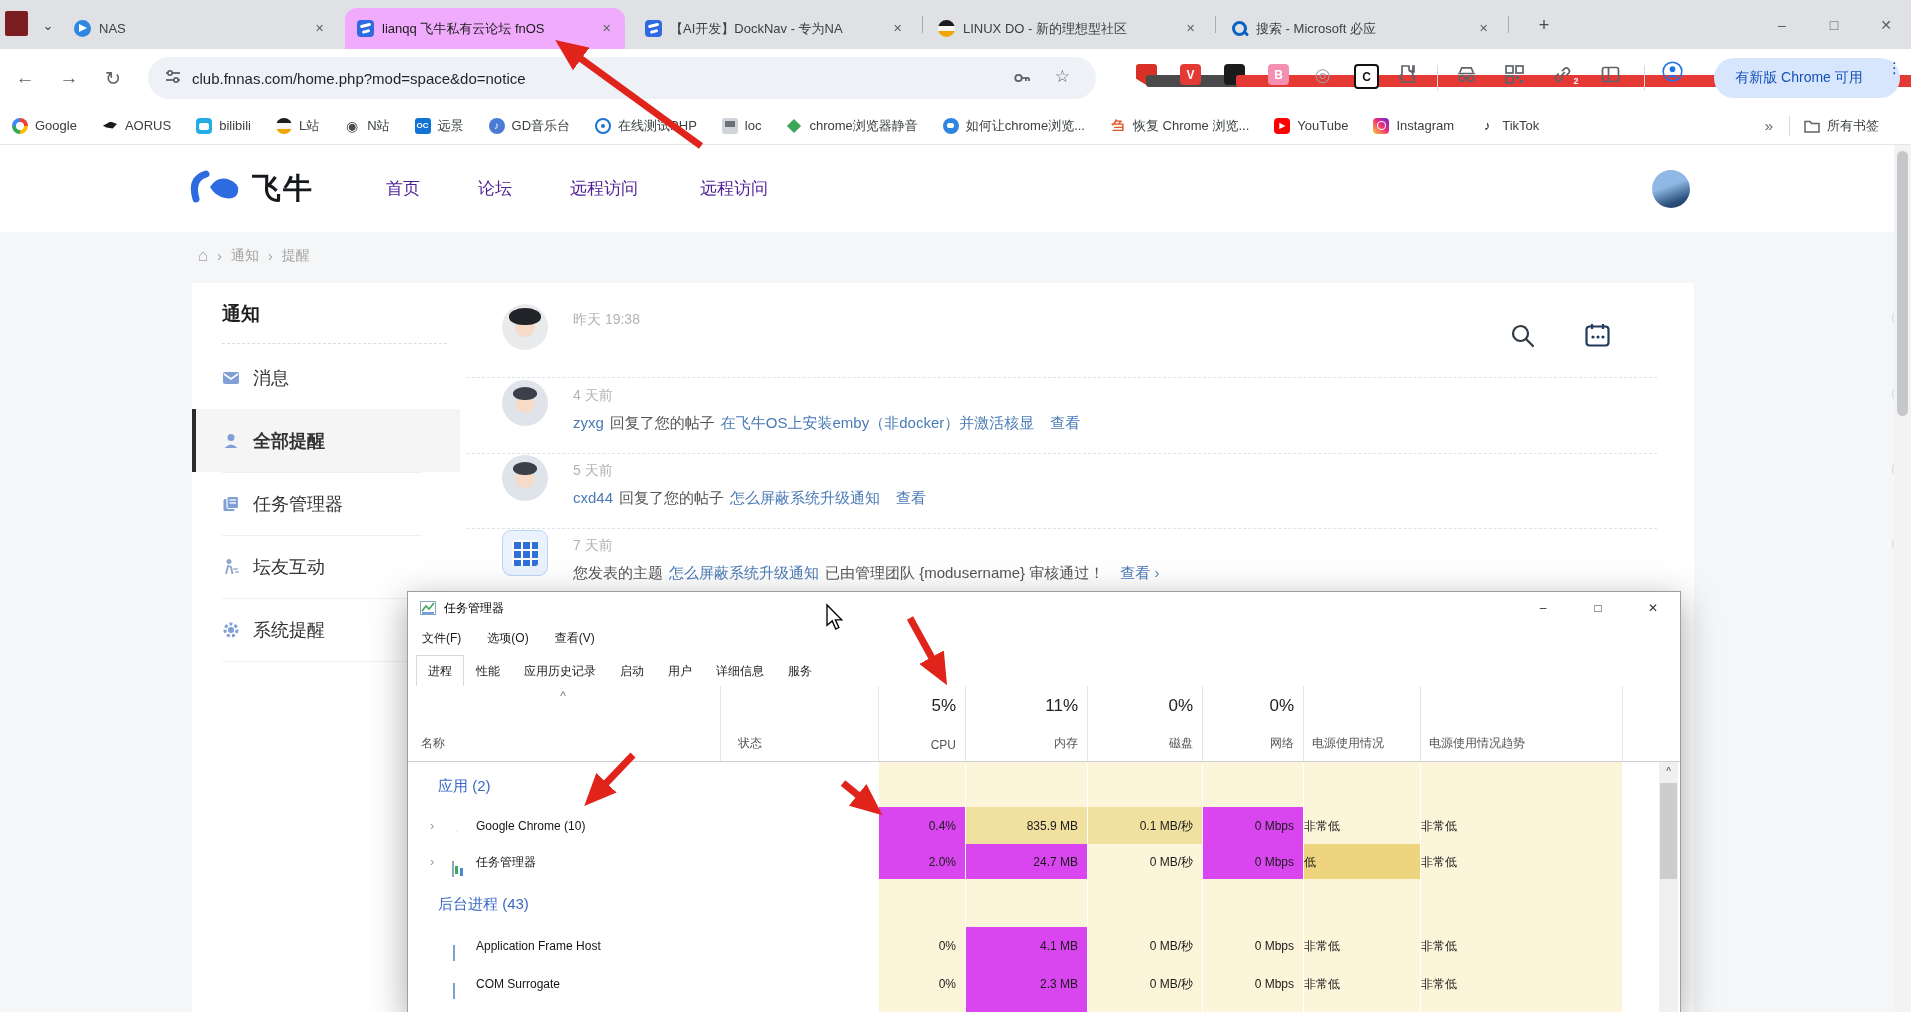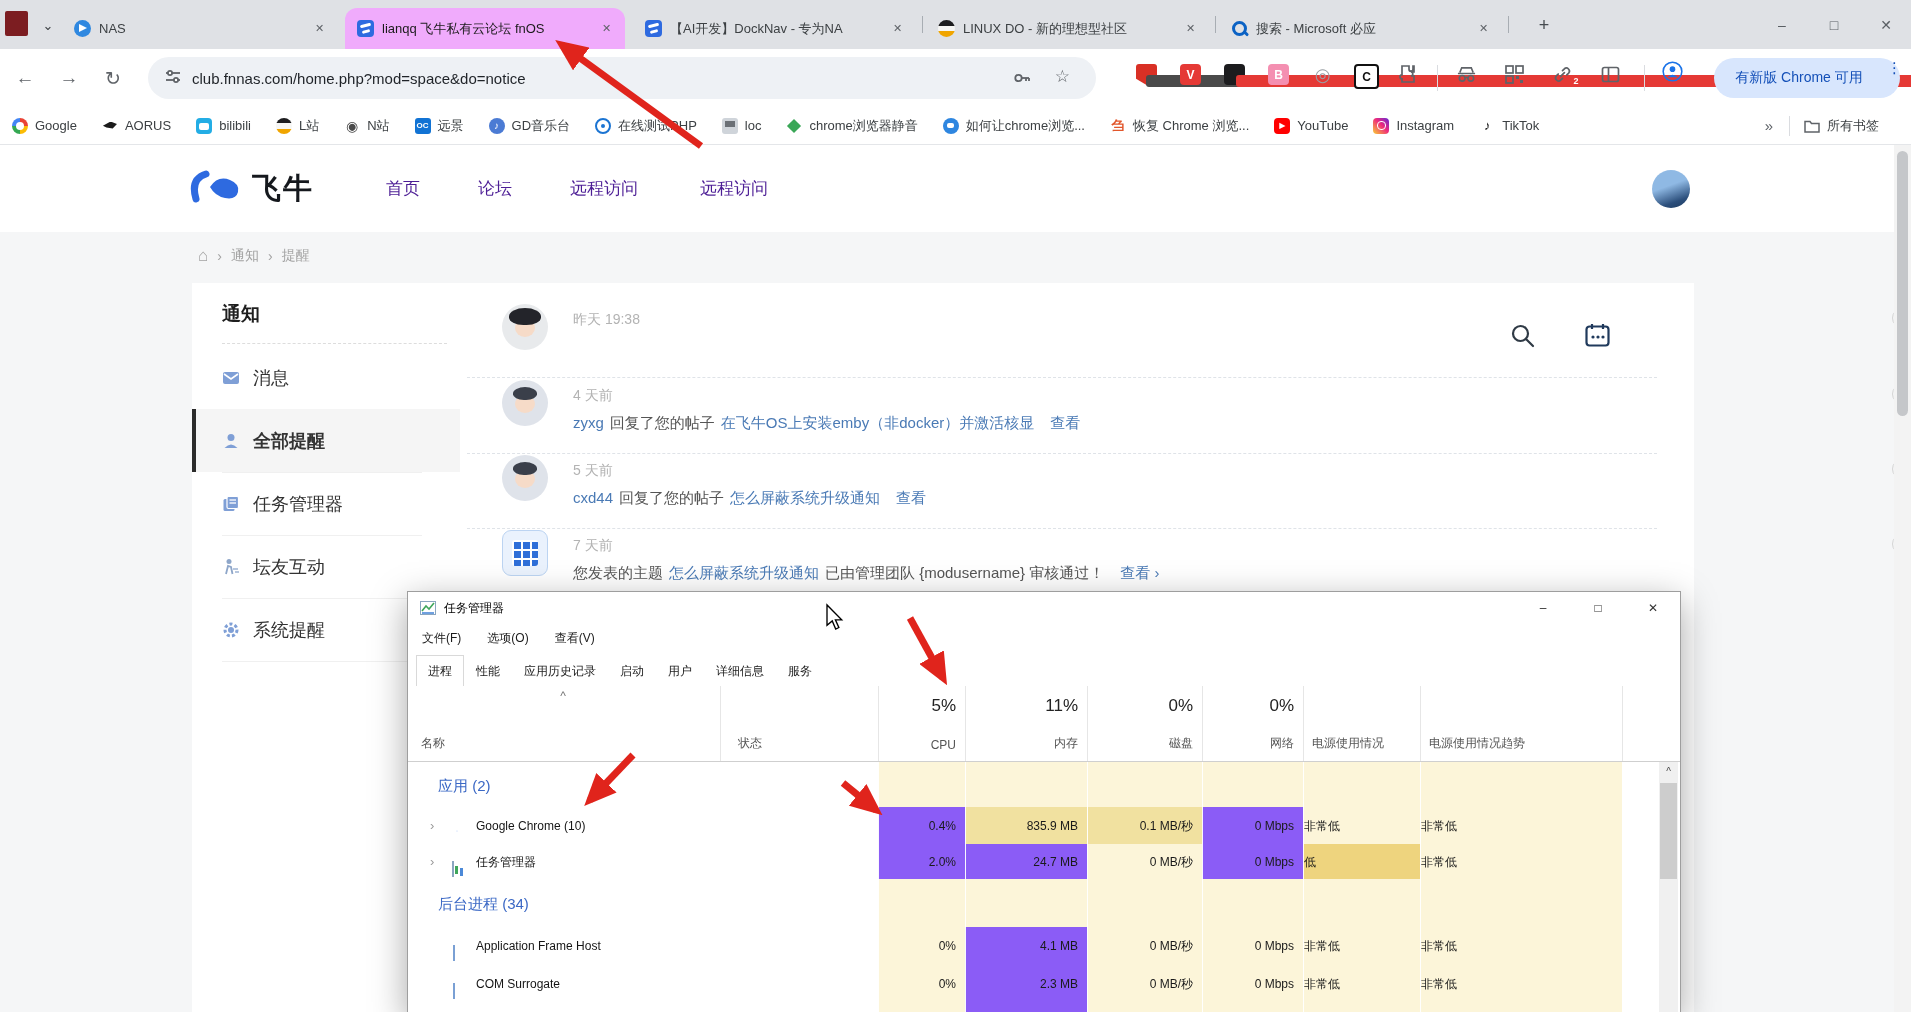--- a/index.html
+++ b/index.html
@@ -104,21 +104,21 @@
   .hsep{position:absolute;top:0;bottom:0;width:1px;background:#e6e6e6}
   .tm-header .caret{position:absolute;left:140px;top:3px;width:30px;text-align:center;color:#777;font-size:12px}
   .tot{position:absolute;top:10px;font-size:17px;color:#222;text-align:right}
   .collab{position:absolute;bottom:9px;font-size:12px;color:#555}
   .hline{position:absolute;left:0;top:169px;right:0;height:1px;background:#cfcfcf}
   .rows{position:absolute;left:0;top:170px;right:0;bottom:0}
   .trow{position:absolute;left:0;right:0}
   .heat{position:absolute;top:0;bottom:0;border-left:1px solid rgba(255,255,255,.95);box-sizing:border-box}
   .c-cpu{left:470px;width:87px}.c-mem{left:557px;width:122px}.c-disk{left:679px;width:115px}
   .c-net{left:794px;width:101px}.c-pow{left:895px;width:117px}.c-trend{left:1012px;width:202px}
-  .h1{background:#fcf5d9}.h2{background:#8b5cf6}.h3{background:#f1e1a0}.h4{background:#eed47e}
+  .h1{background:#fcf5d9}.h2{background:#d946ef}.h3{background:#f1e1a0}.h4{background:#eed47e}
   .hv{position:absolute;left:0;right:0;top:50%;transform:translateY(-50%);color:#1a1a1a;font-size:12px}
   .num{text-align:right;padding-right:9px}.word{}
   .gname{position:absolute;left:30px;top:50%;transform:translateY(-42%);font-size:15px;color:#3b68c5}
   .rname{position:absolute;left:68px;top:50%;transform:translateY(-50%);font-size:12px;color:#151515;white-space:nowrap}
   .chev{position:absolute;left:22px;top:50%;transform:translateY(-55%);color:#9a9a9a;font-size:13px}
   .picon{position:absolute;left:44px;top:50%;transform:translateY(-50%);width:16px;height:16px}
   .icon-chrome{border-radius:50%;background:conic-gradient(from -30deg,#ea4335 0 120deg,#fbbc05 0 240deg,#34a853 0);position:relative}
   .icon-chrome::after{content:"";position:absolute;inset:4px;border-radius:50%;background:#4285f4;border:1.5px solid #fff}
   .icon-tmapp{background:linear-gradient(#f2f7fc,#d9e6f2);border:1px solid #8aa6c0;box-sizing:border-box;position:relative}
   .icon-tmapp::after{content:"";position:absolute;left:2px;bottom:2px;width:3px;height:8px;background:#3fa65b;box-shadow:5px 2px 0 #4b89d8}
@@ -560,21 +560,21 @@
         </div>
       <div class="heat c-pow h4">
           <span class="hv word">低</span>
         </div>
       <div class="heat c-trend h1">
           <span class="hv word">非常低</span>
         </div>
     </div>
 
     <div class="trow" style="top:117px;height:48px">
-      <span class="gname">后台进程 (34)</span>
+      <span class="gname">后台进程 (43)</span>
       <div class="heat c-cpu h1"></div>
         <div class="heat c-mem h1"></div>
       <div class="heat c-disk h1"></div>
         <div class="heat c-net h1"></div>
       <div class="heat c-pow h1"></div>
         <div class="heat c-trend h1"></div>
     </div>
 
     <div class="trow" style="top:165px;height:38px">
       <span class="picon icon-app" style="left:45px"></span>

